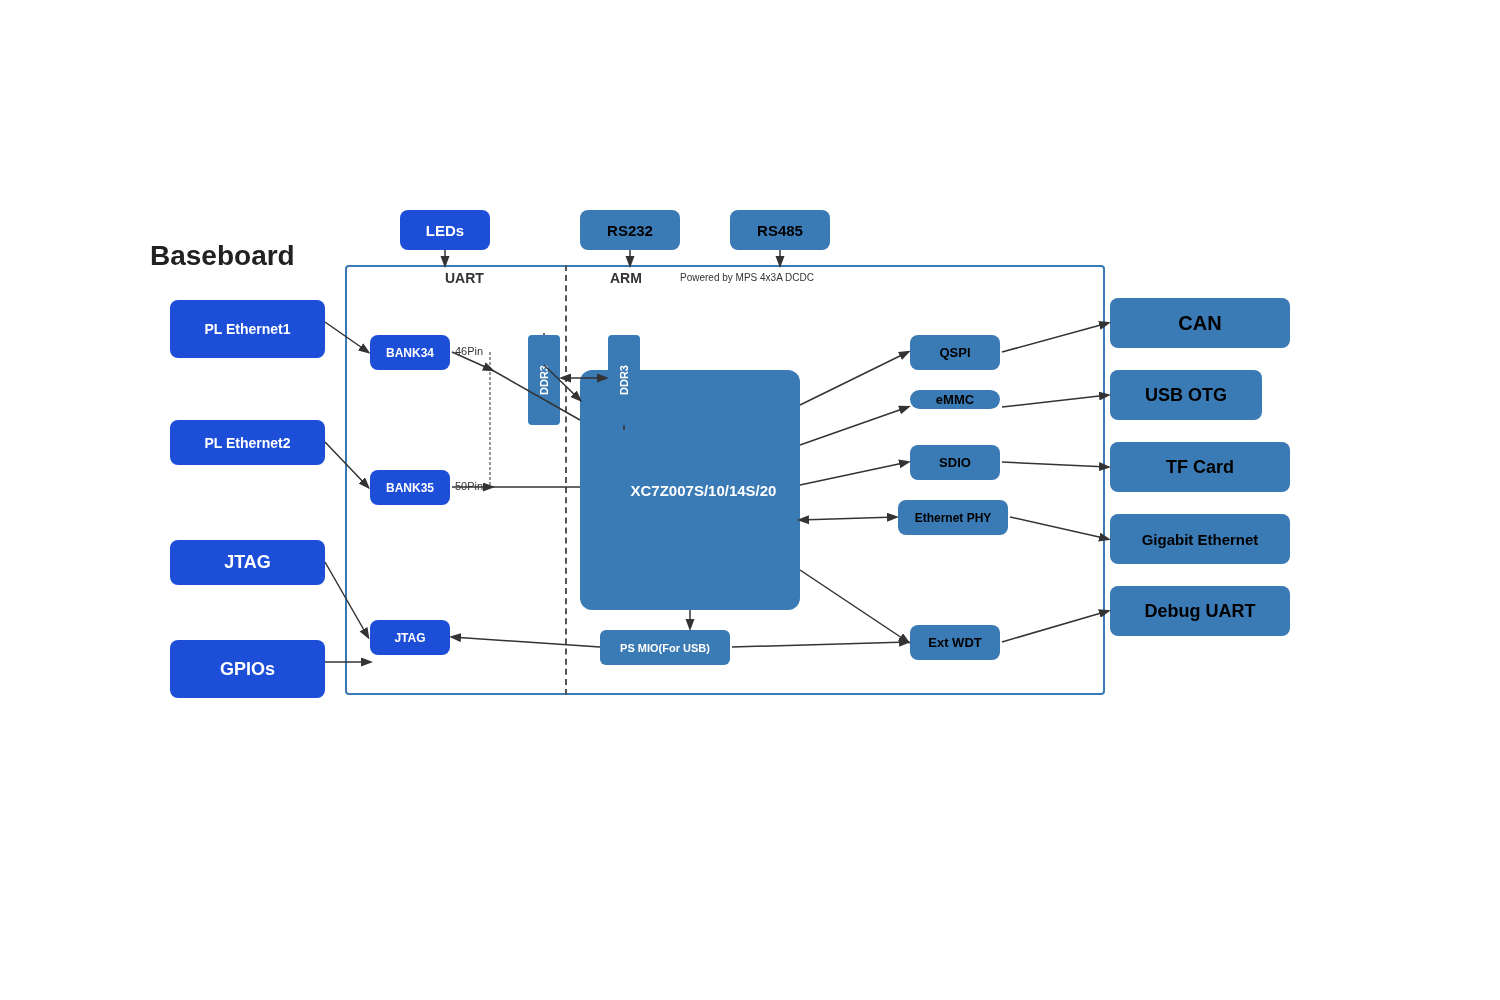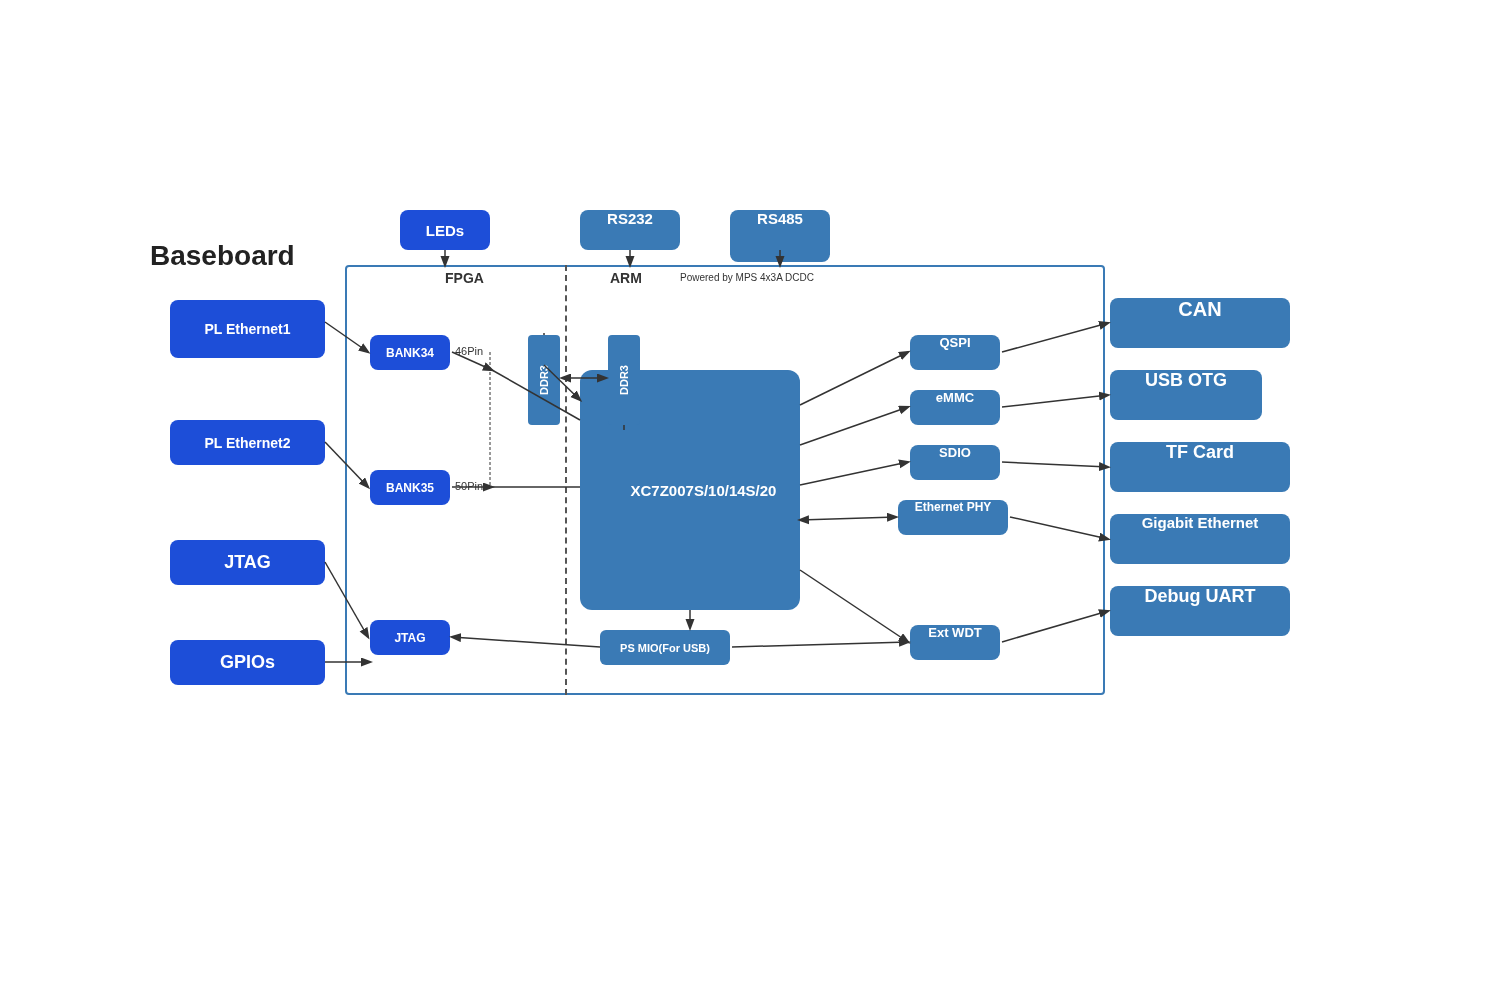--- a/index.html
+++ b/index.html
@@ -34,23 +34,24 @@
       display: flex;
       align-items: center;
       justify-content: center;
       font-weight: bold;
       font-size: 15px;
       position: absolute;
     }
     
     .blue-box {
       background: #3a7ab5;
-      color: #ffffff;
+      color: #000000;
       border-radius: 8px;
       display: flex;
+      align-items: center;
       justify-content: center;
       font-weight: bold;
       font-size: 15px;
       position: absolute;
     }
     
     .main-border {
       position: absolute;
       border: 2px solid #3a7ab5;
       border-radius: 4px;
@@ -138,42 +139,42 @@
 
   <div class="baseboard-label">Baseboard</div>
 
   <div class="green-box" style="left:250px;top:60px;width:90px;height:40px;">
     <span>LEDs</span>
   </div>
 
   <div class="blue-box" style="left:430px;top:60px;width:100px;height:40px;">
     <span>RS232</span>
   </div>
-  <div class="blue-box" style="left:580px;top:60px;width:100px;height:52px;">
+  <div class="blue-box" style="left:580px;top:60px;width:100px;height:40px;">
     <span>RS485</span>
   </div>
 
   <div class="main-border" style="left:195px;top:115px;width:760px;height:430px;"></div>
 
-  <div class="section-label" style="left:295px;top:120px;">FPGA</div>
+  <div class="section-label" style="left:295px;top:120px;">UART</div>
   <div class="section-label" style="left:460px;top:120px;">ARM</div>
   <div class="powered-label" style="left:530px;top:122px;text-align:right;">Powered by MPS 4x3A DCDC</div>
 
   <div class="dashed-line" style="left:415px;top:115px;height:430px;"></div>
 
   <div class="green-box" style="left:20px;top:150px;width:155px;height:58px;font-size:14px;">
     <span>PL Ethernet1</span>
   </div>
   <div class="green-box" style="left:20px;top:270px;width:155px;height:45px;font-size:14px;">
     <span>PL Ethernet2</span>
   </div>
   <div class="green-box" style="left:20px;top:390px;width:155px;height:45px;font-size:18px;">
     <span>JTAG</span>
   </div>
-  <div class="green-box" style="left:20px;top:490px;width:155px;height:45px;font-size:18px;">
+  <div class="green-box" style="left:20px;top:490px;width:155px;height:58px;font-size:18px;">
     <span>GPIOs</span>
   </div>
 
   <div class="blue-box" style="left:960px;top:148px;width:180px;height:50px;font-size:20px;">
     <span>CAN</span>
   </div>
   <div class="blue-box" style="left:960px;top:220px;width:152px;height:50px;font-size:18px;">
     <span>USB OTG</span>
   </div>
   <div class="blue-box" style="left:960px;top:292px;width:180px;height:50px;font-size:18px;">
@@ -192,21 +193,21 @@
   <div class="green-box" style="left:220px;top:320px;width:80px;height:35px;font-size:12px;">
     <span>BANK35</span>
   </div>
   <div class="green-box" style="left:220px;top:470px;width:80px;height:35px;font-size:12px;">
     <span>JTAG</span>
   </div>
 
   <div class="blue-box" style="left:760px;top:185px;width:90px;height:35px;font-size:13px;">
     <span>QSPI</span>
   </div>
-  <div class="blue-box" style="left:760px;top:240px;width:90px;height:35px;font-size:13px;">
+  <div class="blue-box" style="left:760px;top:240px;width:90px;height:19px;font-size:13px;border-radius:16px;">
     <span>eMMC</span>
   </div>
   <div class="blue-box" style="left:760px;top:295px;width:90px;height:35px;font-size:13px;">
     <span>SDIO</span>
   </div>
   <div class="blue-box" style="left:748px;top:350px;width:110px;height:35px;font-size:12px;">
     <span>Ethernet PHY</span>
   </div>
   <div class="blue-box" style="left:760px;top:475px;width:90px;height:35px;font-size:13px;">
     <span>Ext WDT</span>

